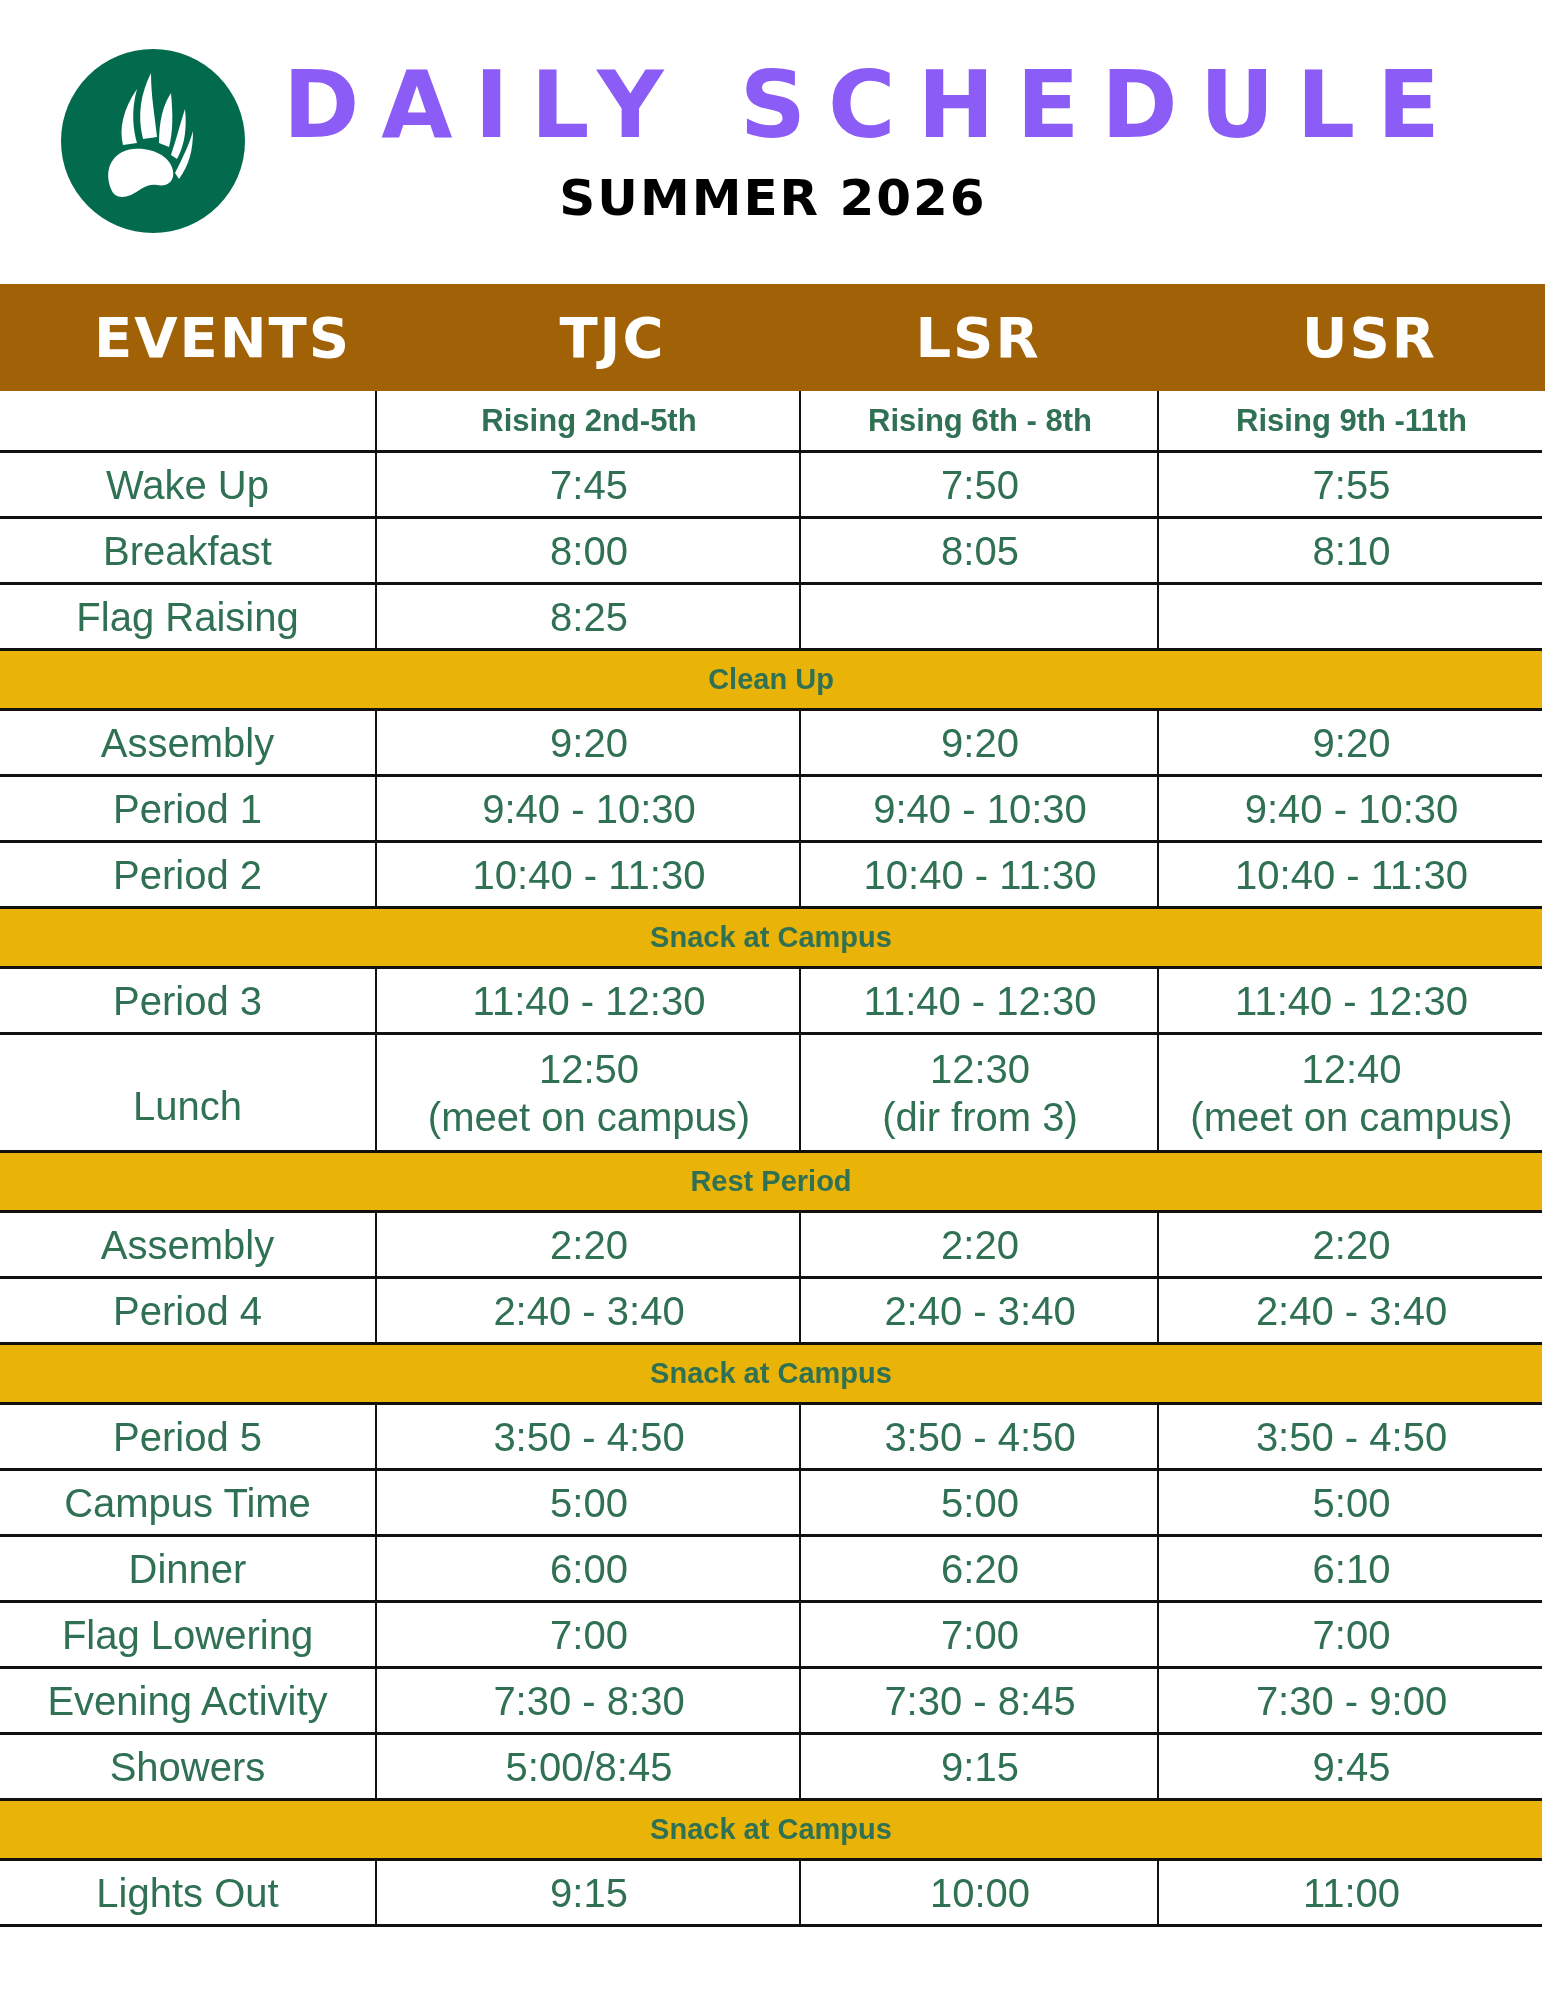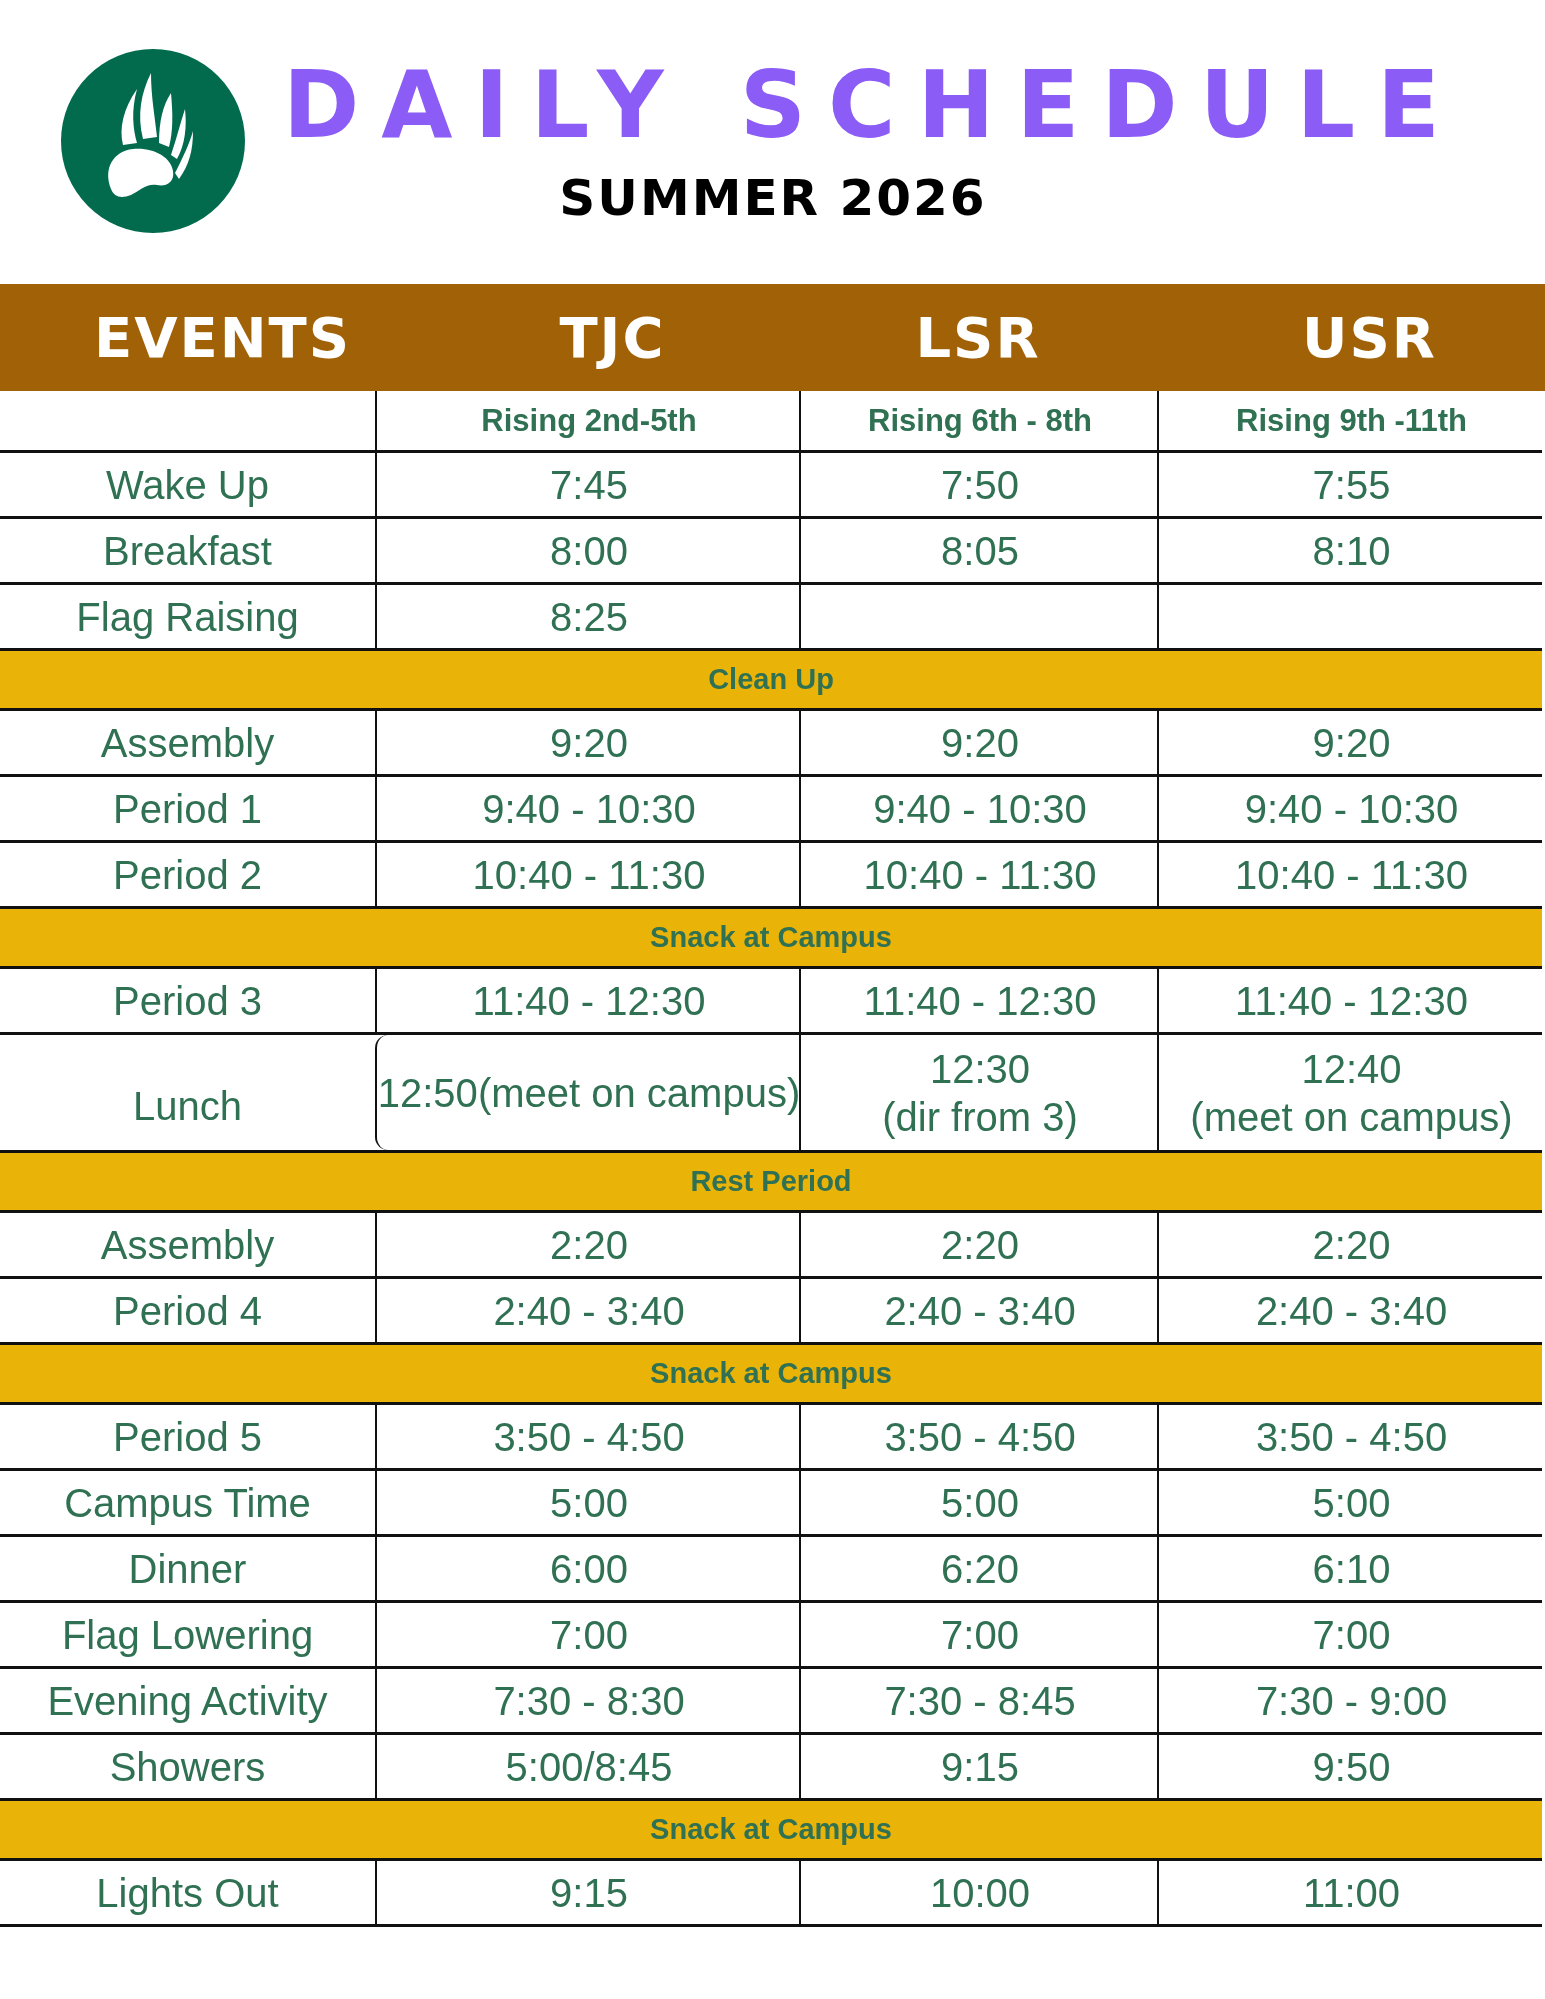--- a/index.html
+++ b/index.html
@@ -98,21 +98,21 @@
         <div class="band-label">Snack at Campus</div>
       </div>
       <div class="row" style="height: 66px;">
         <div class="cell c0">Period 3</div>
         <div class="cell c1">11:40 - 12:30</div>
         <div class="cell c2">11:40 - 12:30</div>
         <div class="cell c3">11:40 - 12:30</div>
       </div>
       <div class="row" style="height: 118px;">
         <div class="cell c0 lunch-c0">Lunch</div>
-        <div class="cell c1" style="flex-direction: row; border-radius: 13px;">
+        <div class="cell c1" style="flex-direction: column;">
           <span>12:50</span>
           <span>(meet on campus)</span>
         </div>
         <div class="cell c2" style="flex-direction: column;">
           <span>12:30</span>
           <span>(dir from 3)</span>
         </div>
         <div class="cell c3" style="flex-direction: column;">
           <span>12:40</span>
           <span>(meet on campus)</span>
@@ -163,21 +163,21 @@
       <div class="row" style="height: 66px;">
         <div class="cell c0">Evening Activity</div>
         <div class="cell c1">7:30 - 8:30</div>
         <div class="cell c2">7:30 - 8:45</div>
         <div class="cell c3">7:30 - 9:00</div>
       </div>
       <div class="row" style="height: 66px;">
         <div class="cell c0">Showers</div>
         <div class="cell c1">5:00/8:45</div>
         <div class="cell c2">9:15</div>
-        <div class="cell c3">9:50</div>
+        <div class="cell c3">9:45</div>
       </div>
       <div class="row band" style="height: 60px;">
         <div class="band-label">Snack at Campus</div>
       </div>
       <div class="row" style="height: 66px;">
         <div class="cell c0">Lights Out</div>
         <div class="cell c1">9:15</div>
         <div class="cell c2">10:00</div>
         <div class="cell c3">11:00</div>
       </div>

